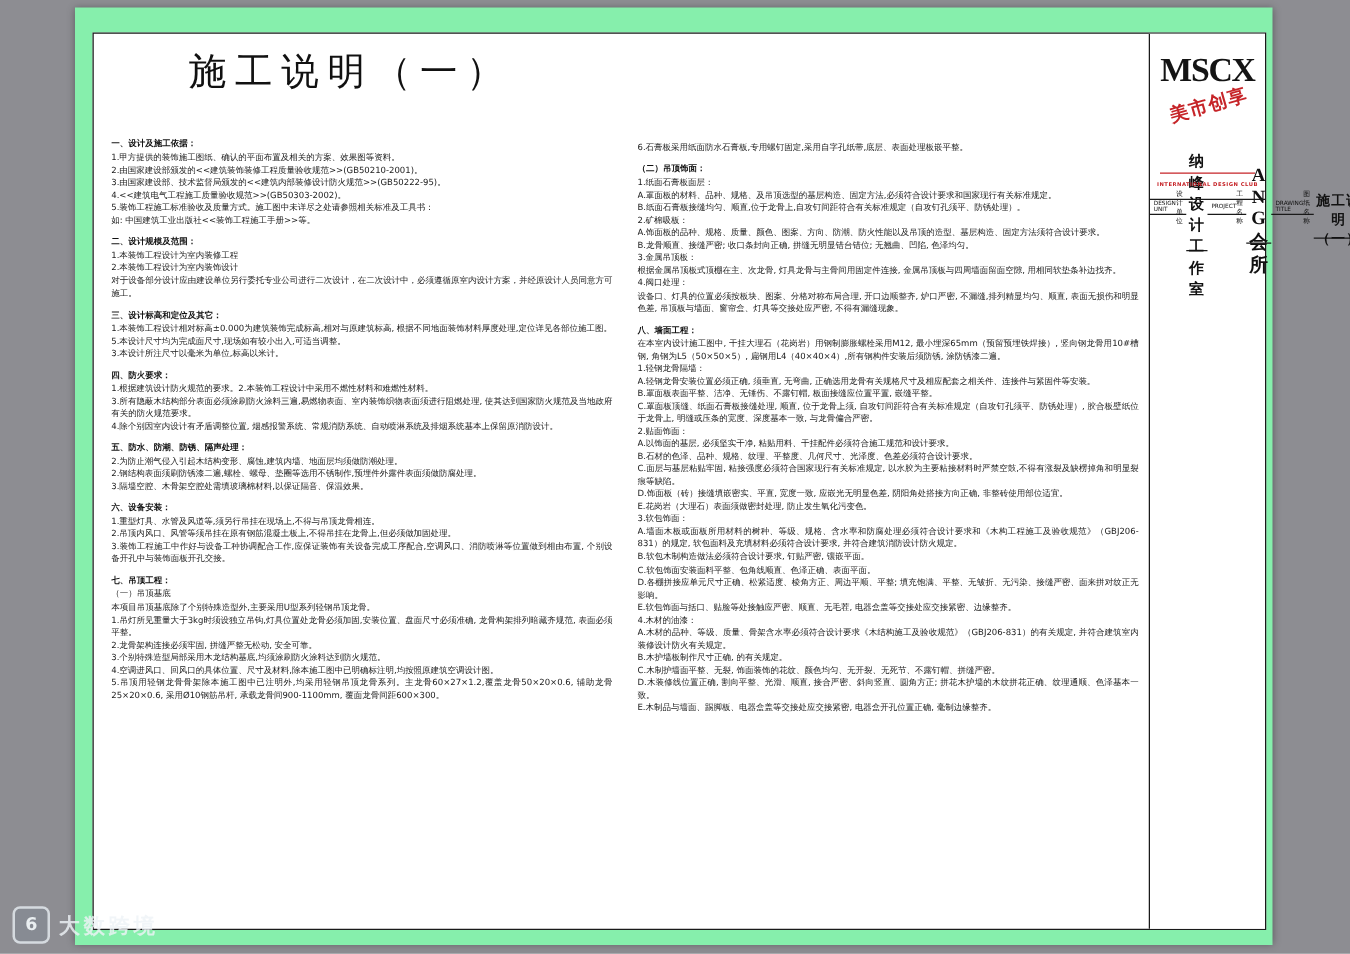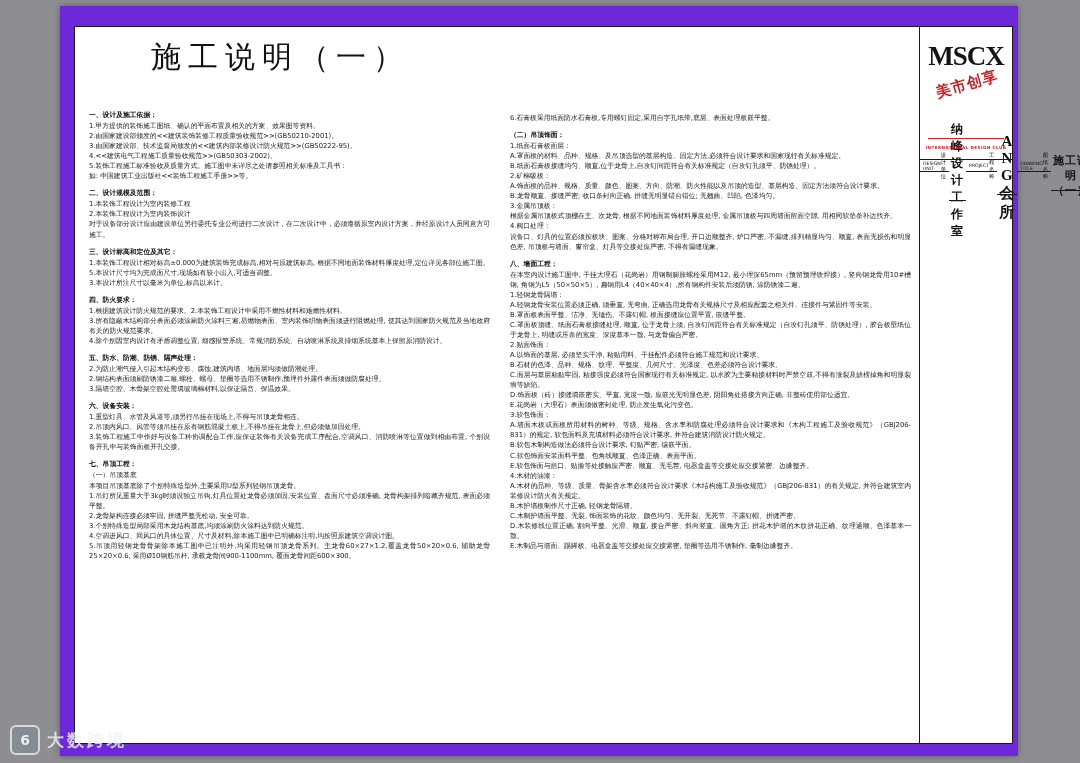--- a/index.html
+++ b/index.html
@@ -3,21 +3,21 @@
 <meta charset="utf-8">
 <style>
   html,body{margin:0;padding:0;}
   body{
     width:1080px;height:763px;position:relative;overflow:hidden;
     background:#8d8d92;
     font-family:"DejaVu Sans",sans-serif;
   }
   .page{
     position:absolute;left:60px;top:6px;width:958px;height:750px;
-    background:#6d28d9;box-shadow:0 0 6px rgba(0,0,0,.35);
+    background:#86efac;box-shadow:0 0 6px rgba(0,0,0,.35);
   }
   .frame{
     position:absolute;left:14px;top:20px;right:5px;bottom:12px;
     border:1.6px solid #1a1a1a;display:flex;background:#fff;
   }
   .content{flex:1;padding:4px 8px 4px 14px;overflow:hidden;}
   .cols{display:flex;gap:20px;height:100%;}
   .colwrap{flex:1;min-width:0;overflow:hidden;}
   .colwrap.right{padding-top:50px;}
   .sheet-title{
@@ -158,48 +158,49 @@
               </div>
               <div class="block">
                 <div class="heading">（二）吊顶饰面：</div>
                 <div class="line">1.纸面石膏板面层：</div>
                 <div class="line">A.罩面板的材料、品种、规格、及吊顶选型的基层构造、固定方法,必须符合设计要求和国家现行有关标准规定。</div>
                 <div class="line">B.纸面石膏板接缝均匀、顺直,位于龙骨上,自攻钉间距符合有关标准规定（自攻钉孔须平、防锈处理）。</div>
                 <div class="line">2.矿棉吸板：</div>
                 <div class="line">A.饰面板的品种、规格、质量、颜色、图案、方向、防潮、防火性能以及吊顶的造型、基层构造、固定方法须符合设计要求。</div>
                 <div class="line">B.龙骨顺直、接缝严密; 收口条封向正确, 拼缝无明显错台错位; 无翘曲、凹陷, 色泽均匀。</div>
                 <div class="line">3.金属吊顶板：</div>
-                <div class="line">根据金属吊顶板式顶棚在主、次龙骨, 根据不同地面装饰材料厚度处理, 金属吊顶板与四周墙面留面空隙, 用相同软垫条补边找齐。</div>
+                <div class="line">根据金属吊顶板式顶棚在主、次龙骨, 灯具龙骨与主骨间用固定件连接, 金属吊顶板与四周墙面留面空隙, 用相同软垫条补边找齐。</div>
                 <div class="line">4.阀口处理：</div>
                 <div class="line">设备口、灯具的位置必须按板块、图案、分格对称布局合理, 开口边顺整齐, 炉口严密, 不漏缝,排列精显均匀、顺直, 表面无损伤和明显色差, 吊顶板与墙面、窗帘盒、灯具等交接处应严密, 不得有漏缝现象。</div>
               </div>
               <div class="block">
                 <div class="heading">八、墙面工程：</div>
                 <div class="line">在本室内设计施工图中, 干挂大理石（花岗岩）用钢制膨胀螺栓采用M12, 最小埋深65mm（预留预埋铁焊接）, 竖向钢龙骨用10#槽钢, 角钢为L5（50×50×5）, 扁钢用L4（40×40×4）,所有钢构件安装后须防锈, 涂防锈漆二遍。</div>
                 <div class="line">1.轻钢龙骨隔墙：</div>
                 <div class="line">A.轻钢龙骨安装位置必须正确, 须垂直, 无弯曲, 正确选用龙骨有关规格尺寸及相应配套之相关件、连接件与紧固件等安装。</div>
                 <div class="line">B.罩面板表面平整、洁净、无锤伤、不露钉帽, 板面接缝应位置平置, 嵌缝平整。</div>
                 <div class="line">C.罩面板顶缝、纸面石膏板接缝处理, 顺直, 位于龙骨上须, 自攻钉间距符合有关标准规定（自攻钉孔须平、防锈处理）, 胶合板壁纸位于龙骨上, 明缝或压条的宽度、深度基本一致, 与龙骨偏合严密。</div>
                 <div class="line">2.贴面饰面：</div>
                 <div class="line">A.以饰面的基层, 必须坚实干净, 粘贴用料、干挂配件必须符合施工规范和设计要求。</div>
                 <div class="line">B.石材的色泽、品种、规格、纹理、平整度、几何尺寸、光泽度、色差必须符合设计要求。</div>
                 <div class="line">C.面层与基层粘贴牢固, 粘接强度必须符合国家现行有关标准规定, 以水胶为主要粘接材料时严禁空鼓,不得有涨裂及缺楞掉角和明显裂痕等缺陷。</div>
                 <div class="line">D.饰面板（砖）接缝填嵌密实、平直, 宽度一致, 应嵌光无明显色差, 阴阳角处搭接方向正确, 非整砖使用部位适宜。</div>
                 <div class="line">E.花岗岩（大理石）表面须做密封处理, 防止发生氧化污变色。</div>
                 <div class="line">3.软包饰面：</div>
                 <div class="line">A.墙面木板或面板所用材料的树种、等级、规格、含水率和防腐处理必须符合设计要求和《木构工程施工及验收规范》（GBJ206-831）的规定, 软包面料及充填材料必须符合设计要求, 并符合建筑消防设计防火规定。</div>
                 <div class="line">B.软包木制构造做法必须符合设计要求, 钉贴严密, 镶嵌平面。</div>
                 <div class="line">C.软包饰面安装面料平整、包角线顺直、色泽正确、表面平面。</div>
+                <div class="line">D.各棚拼接应单元尺寸正确、松紧适度、棱角方正、周边平顺、平整; 填充饱满、平整、无皱折、无污染、接缝严密、面来拼对纹正无影响。</div>
                 <div class="line">E.软包饰面与括口、贴脸等处接触应严密、顺直、无毛茬, 电器盒盖等交接处应交接紧密、边缘整齐。</div>
                 <div class="line">4.木材的油漆：</div>
                 <div class="line">A.木材的品种、等级、质量、骨架含水率必须符合设计要求《木结构施工及验收规范》（GBJ206-831）的有关规定, 并符合建筑室内装修设计防火有关规定。</div>
-                <div class="line">B.木护墙板制作尺寸正确, 轻钢龙骨隔墙。</div>
+                <div class="line">B.木护墙板制作尺寸正确, 的有关规定。</div>
                 <div class="line">C.木制护墙面平整、无裂, 饰面装饰的花纹、颜色均匀、无开裂、无死节、不露钉帽、拼缝严密。</div>
                 <div class="line">D.木装修线位置正确, 割向平整、光滑、顺直, 接合严密、斜向竖直、圆角方正; 拼花木护墙的木纹拼花正确、纹理通顺、色泽基本一致。</div>
-                <div class="line">E.木制品与墙面、踢脚板、电器盒盖等交接处应交接紧密, 垫圈等选用不锈制作, 毫制边缘整齐。</div>
+                <div class="line">E.木制品与墙面、踢脚板、电器盒盖等交接处应交接紧密, 电器盒开孔位置正确, 毫制边缘整齐。</div>
               </div>
             </div>
         </div>
       </div>
     </div>
     <aside class="tblock">
       <div class="logo-cell">
         <div class="logo-mscx">MSCX</div>
         <div class="logo-cn">美市创享</div>
         <div class="logo-rule"></div>

